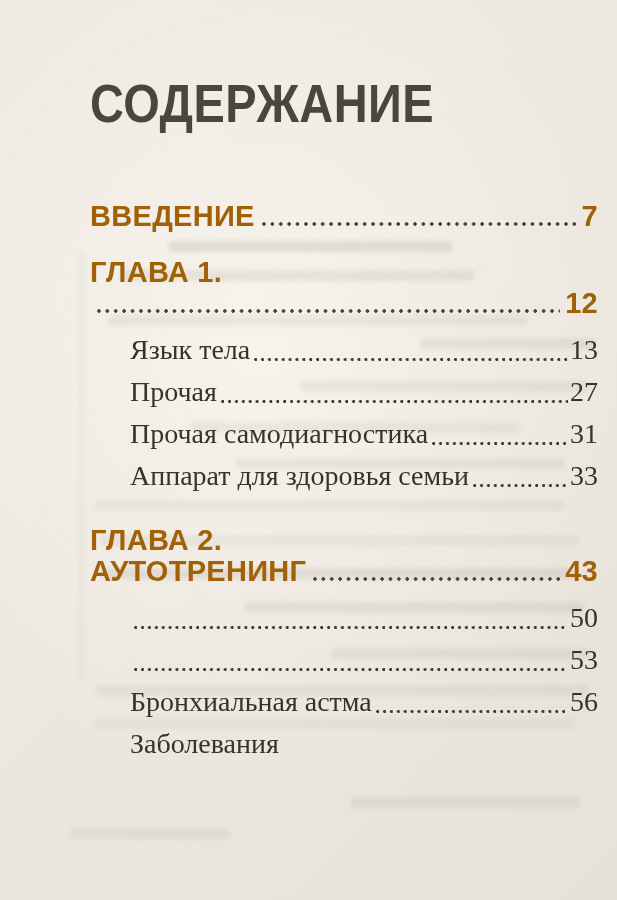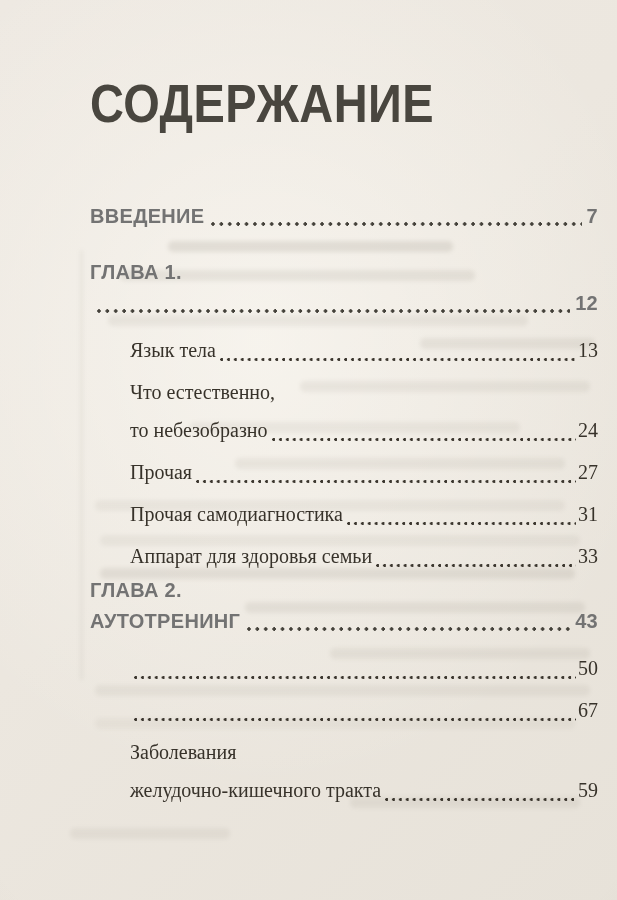--- a/index.html
+++ b/index.html
@@ -37,44 +37,44 @@
   }
   .toc{
     position:absolute;left:90px;top:201px;width:508px; 
   }
   .entry{margin:0;}
   .line{display:flex;align-items:flex-end;}
   .label{white-space:nowrap;}
   
   .chapter{
     font-family:"Liberation Sans",sans-serif;font-weight:700;
-    font-size:20px;line-height:31px;color:#737373;letter-spacing:0.3px;
+    font-size:29px;line-height:31px;color:#a16207;letter-spacing:0.3px;
   }
   .chapter .leader{
     flex:1;height:4px;margin:0 5px 6px 7px;
     background-image:radial-gradient(circle at 2px 2px, #44413a 1.55px, rgba(0,0,0,0) 1.85px);
     background-size:8.4px 4px;background-repeat:repeat-x;background-position:left bottom;
   }
   
   .section{
     font-family:"Liberation Serif",serif;font-weight:400;
-    font-size:20px;line-height:38px;color:#37322a;
+    font-size:28px;line-height:38px;color:#37322a;
     padding-left:40px;
   }
   .section .leader{
     flex:1;height:3px;margin:0 2px 8px 4px;
     background-image:radial-gradient(circle at 1.6px 1.5px, #3b362e 1.3px, rgba(0,0,0,0) 1.6px);
     background-size:6.9px 3px;background-repeat:repeat-x;background-position:left bottom;
   }
   .pagenum{white-space:nowrap;}
   
   .mb-intro{margin-bottom:25px;}
   .mb-chapter-gap{margin-bottom:12px;}
   .mb-sub{margin-bottom:4px;}
-  .mb-before-ch2{margin-bottom:0;}
+  .mb-before-ch2{margin-bottom:30px;}
 </style>
 </head>
 <body>
 
 <div class="paper"></div>
 <div class="fold-shadow"></div>
 
 <div class="ghost" style="left:168px;top:241px;width:285px;opacity:0.14;"></div>
 <div class="ghost" style="left:120px;top:270px;width:355px;opacity:0.11;"></div>
 <div class="ghost" style="left:108px;top:315px;width:420px;opacity:0.09;"></div>
@@ -117,30 +117,20 @@
     </div>
 
     <div class="entry section mb-sub">
       <div class="line">
         <span class="label">Язык тела</span>
         <span class="leader"></span>
         <span class="pagenum">13</span>
       </div>
     </div>
 
-    <div class="entry section mb-sub">
-      <div class="line">
-        <span class="label">Что естественно,</span>
-      </div>
-      <div class="line">
-        <span class="label">то небезобразно</span>
-        <span class="leader"></span>
-        <span class="pagenum">24</span>
-      </div>
-    </div>
 
     <div class="entry section mb-sub">
       <div class="line">
         <span class="label">Прочая</span>
         <span class="leader"></span>
         <span class="pagenum">27</span>
       </div>
     </div>
 
     <div class="entry section mb-sub">
@@ -173,30 +163,32 @@
     <div class="entry section mb-sub">
       <div class="line">
         <span class="leader"></span>
         <span class="pagenum">50</span>
       </div>
     </div>
 
     <div class="entry section mb-sub">
       <div class="line">
         <span class="leader"></span>
-        <span class="pagenum">67</span>
+        <span class="pagenum">53</span>
       </div>
     </div>
 
+    <div class="entry section mb-sub">
+      <div class="line">
+        <span class="label">Бронхиальная астма</span>
+        <span class="leader"></span>
+        <span class="pagenum">56</span>
+      </div>
+    </div>
 
     <div class="entry section">
       <div class="line">
         <span class="label">Заболевания</span>
-      </div>
-      <div class="line">
-        <span class="label">желудочно-кишечного тракта</span>
-        <span class="leader"></span>
-        <span class="pagenum">59</span>
       </div>
     </div>
 
   </div>
 </div>
 
 </body></html>

